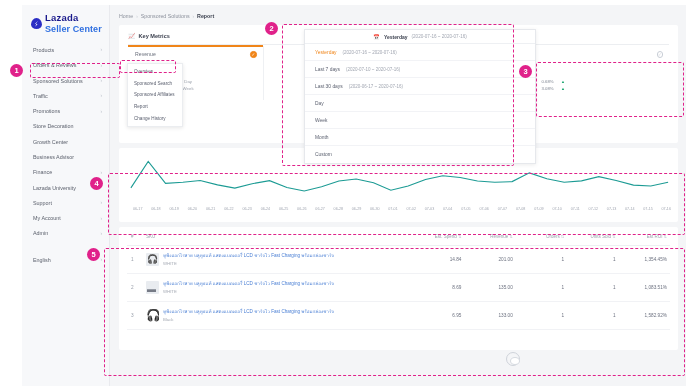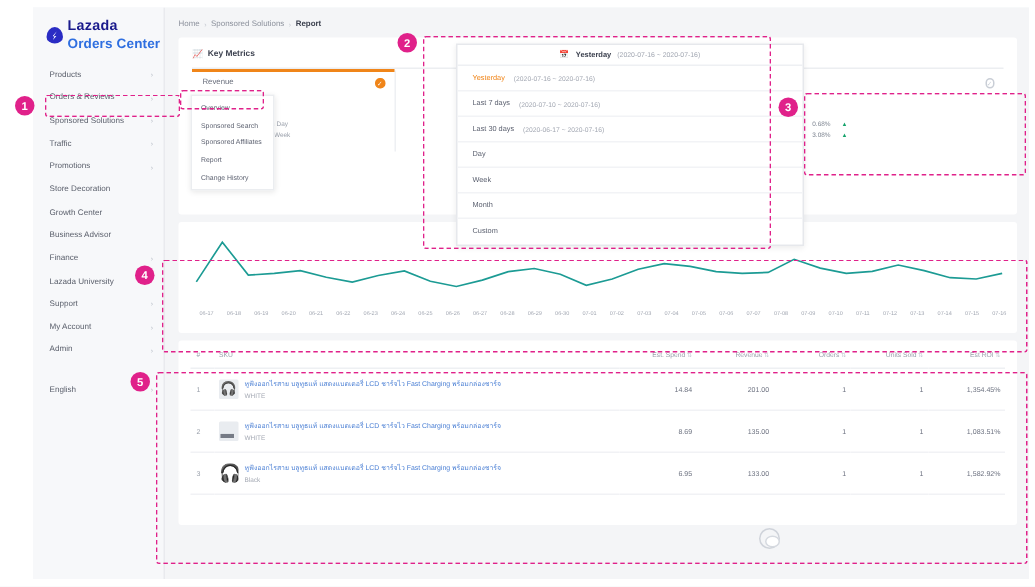--- a/index.html
+++ b/index.html
@@ -282,21 +282,21 @@
 </head>
 <body>
 
 <div id="app">
 
   <aside class="sidebar">
     <div class="logo">
       <div class="logo-mark"></div>
       <div class="logo-text">
         <div class="l1">Lazada</div>
-        <div class="l2">Orders Center</div>
+        <div class="l2">Seller Center</div>
       </div>
     </div>
 
     <nav class="nav">
       <div class="nav-item">
         <span>Products</span>
         <span class="chev">›</span>
       </div>
       <div class="nav-item">
         <span>Orders &amp; Reviews</span>

